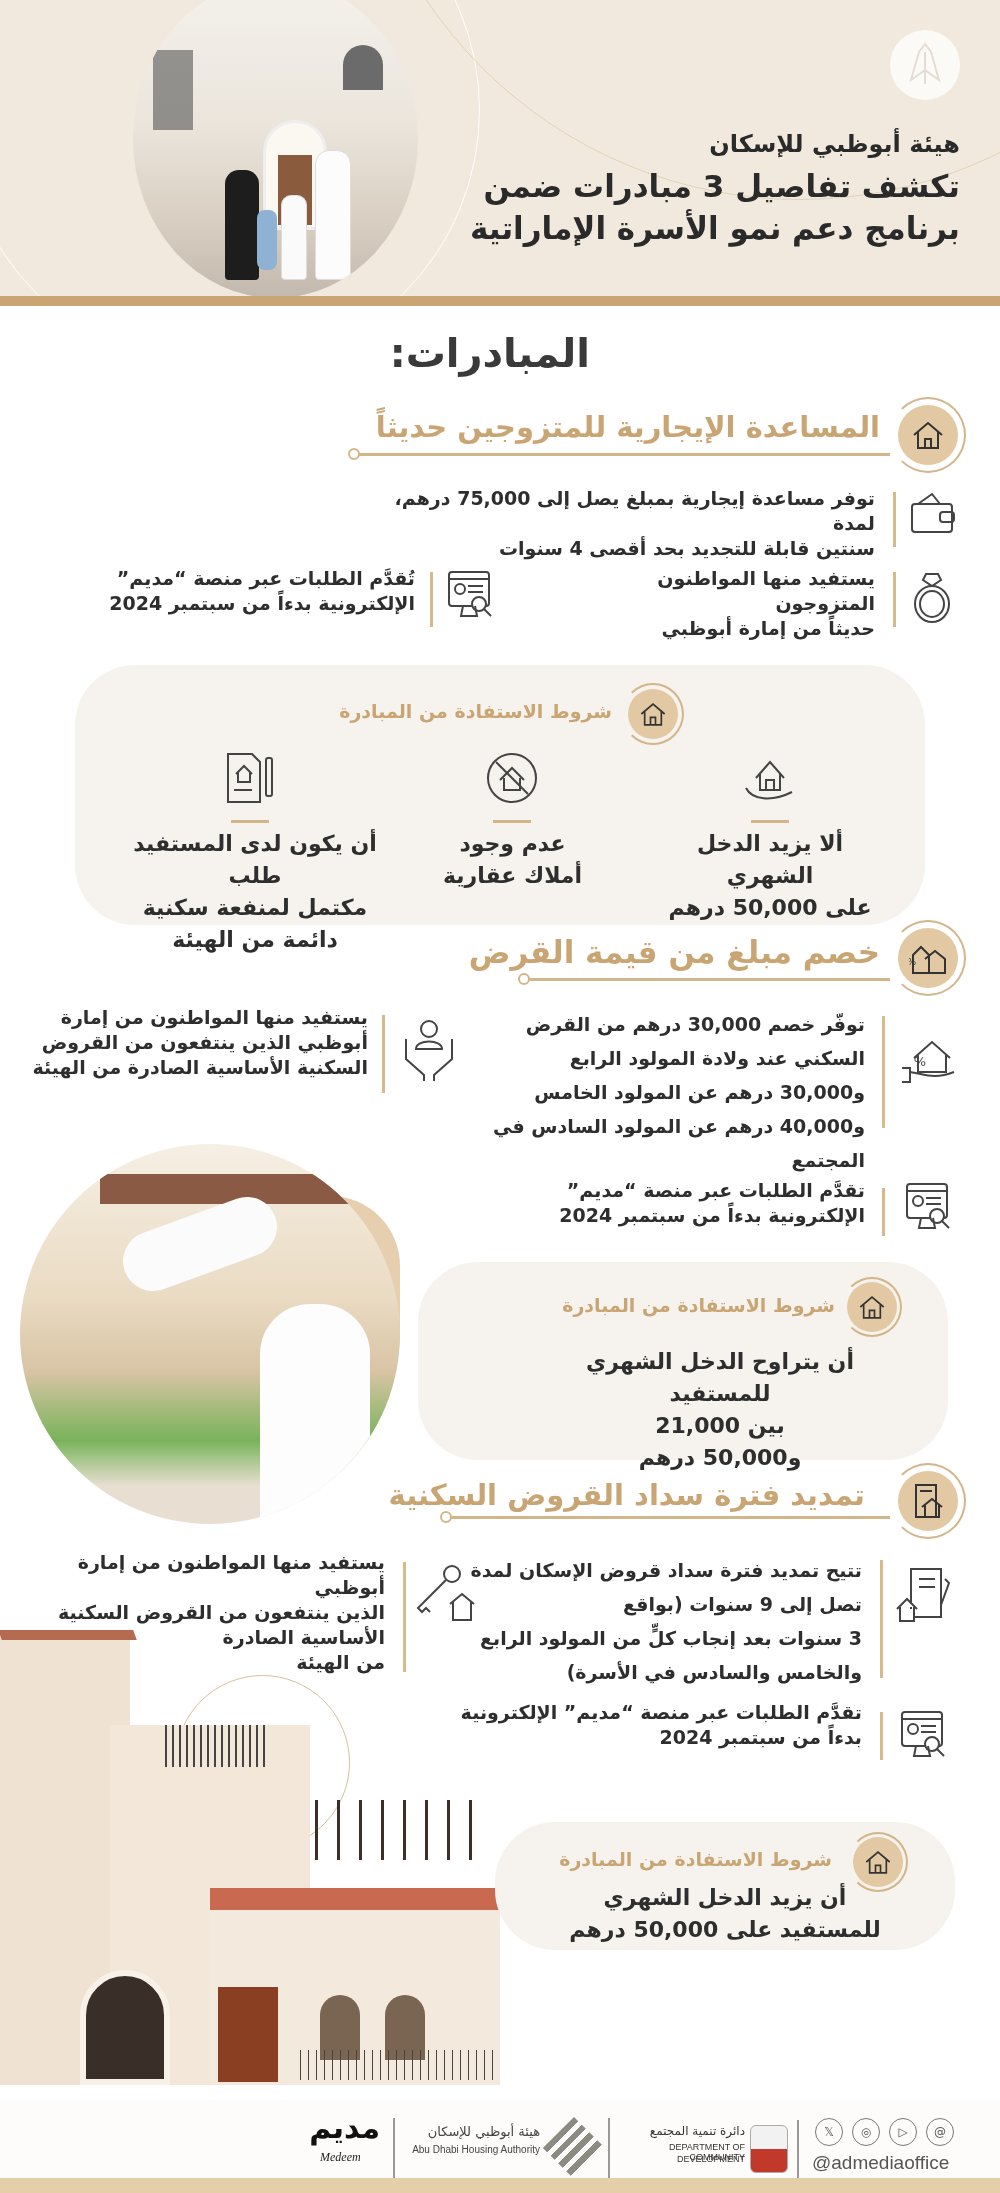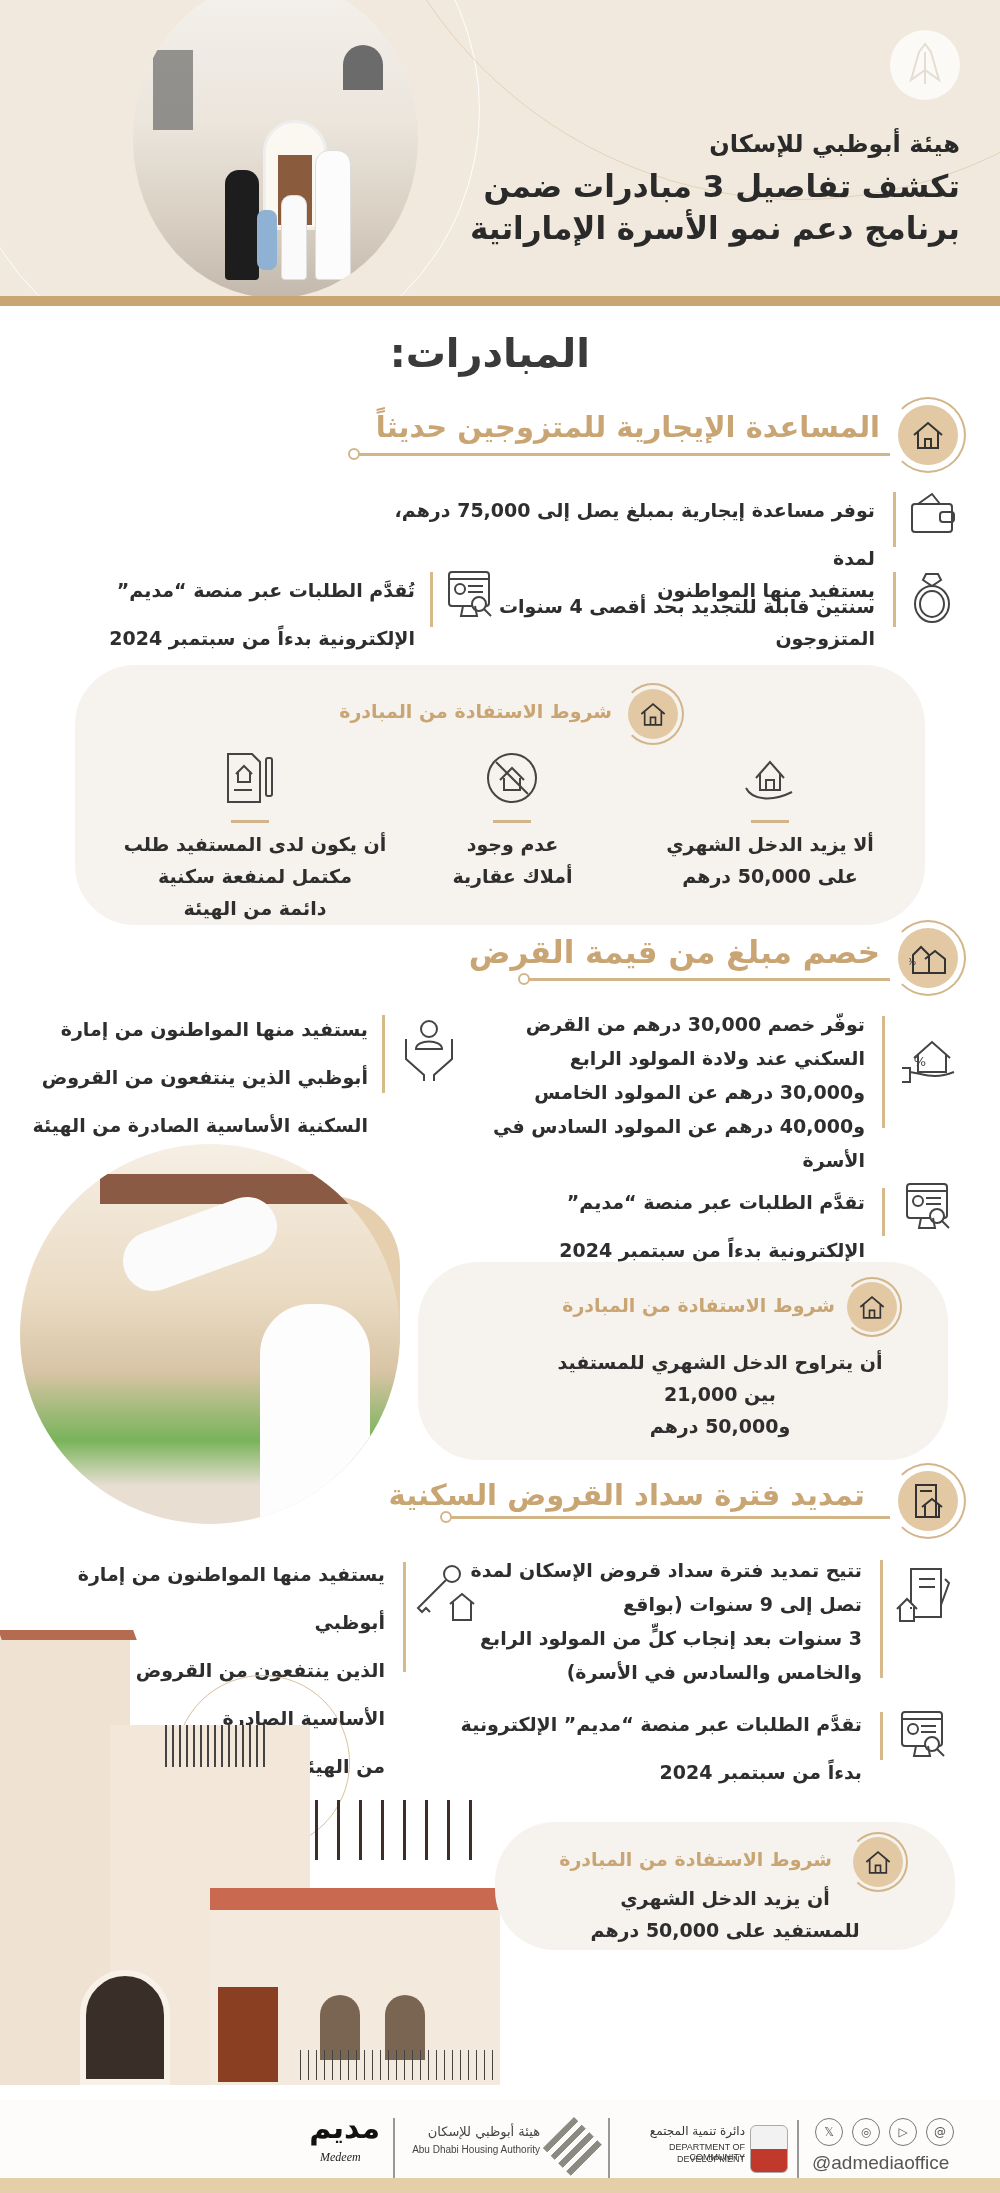--- a/index.html
+++ b/index.html
@@ -12,25 +12,25 @@
   .header-bar { left:0; top:296px; width:1000px; height:10px; background:#c9a574; }
   .emblem { left:890px; top:30px; width:70px; height:70px; border-radius:50%; background:rgba(255,255,255,0.75); display:flex; align-items:center; justify-content:center; }
   .photo-circle { border-radius:50%; overflow:hidden; }
   .h-title { right:40px; text-align:right; font-weight:bold; color:#2a2a2a; }
   
   .sec-title { font-weight:bold; color:#c9a574; text-align:right; white-space:nowrap; }
   .sec-line { height:3px; background:#d3b58a; }
   .sec-dot { width:12px; height:12px; border-radius:50%; border:2.5px solid #d3b58a; background:#fff; }
   .sec-icon { width:60px; height:60px; border-radius:50%; background:#e2c9a4; display:flex; align-items:center; justify-content:center; }
   .sec-ring { border:2px solid #d3b58a; border-radius:50%; border-left-color:transparent; }
-  .txt { font-weight:bold; font-size:19px; line-height:48px; color:#2e2e2e; text-align:right; }
+  .txt { font-weight:bold; font-size:19px; line-height:25px; color:#2e2e2e; text-align:right; }
   .vbar { width:3px; background:#d8b989; }
   .cond-panel { background:#f6f3ee; border-radius:60px; }
   .cond-title { font-weight:bold; font-size:19px; color:#c9a574; white-space:nowrap; }
-  .cond-txt { font-weight:bold; font-size:19px; line-height:32px; text-align:center; color:#2e2e2e; }
+  .cond-txt { font-weight:bold; font-size:22px; line-height:32px; text-align:center; color:#2e2e2e; }
   .small-rule { width:38px; height:3px; background:#d3b58a; }
   .footer { left:0; top:2100px; width:1000px; height:78px; background:#fdfcfa; }
   .footer-bar { left:0; top:2178px; width:1000px; height:15px; background:#e5cfa9; }
   .social { width:28px; height:28px; border:1.5px solid #777; border-radius:50%; display:flex; align-items:center; justify-content:center; font-size:12px; color:#555; }
   .vsep { width:1.5px; background:#999; }
 </style>
 </head>
 <body>
 
 <div class="abs header">
@@ -180,21 +180,21 @@
       <text x="26" y="34" font-size="13" fill="#444">%</text>
       <path d="M2 36 H10 V50 H2 M10 40 C24 42 34 48 54 40" fill="none" stroke="#444" stroke-width="2"></path>
     </svg>
 </div>
 <div class="abs vbar" style="left:882px;top:1016px;height:112px;"></div>
 <div class="abs txt" style="right:135px;top:1007px;width:390px;line-height:34px;">
   <div>توفّر خصم 30,000 درهم من القرض</div>
   <div>السكني عند ولادة المولود الرابع</div>
   <div>و30,000 درهم عن المولود الخامس</div>
   <div>و40,000 درهم عن المولود السادس في</div>
-  <div>الأسرة</div>
+  <div>المجتمع</div>
 </div>
 
 <div class="abs" style="left:400px;top:1015px;">
   <svg width="58" height="66" viewBox="0 0 58 66">
       <circle cx="29" cy="14" r="8" fill="none" stroke="#444" stroke-width="2"></circle>
       <path d="M16 34 C16 24 42 24 42 34 Z" fill="none" stroke="#444" stroke-width="2"></path>
       <path d="M6 24 V44 L24 60 V66 M52 24 V44 L34 60 V66" fill="none" stroke="#444" stroke-width="2"></path>
     </svg>
 </div>
 <div class="abs vbar" style="left:382px;top:1015px;height:78px;"></div>

